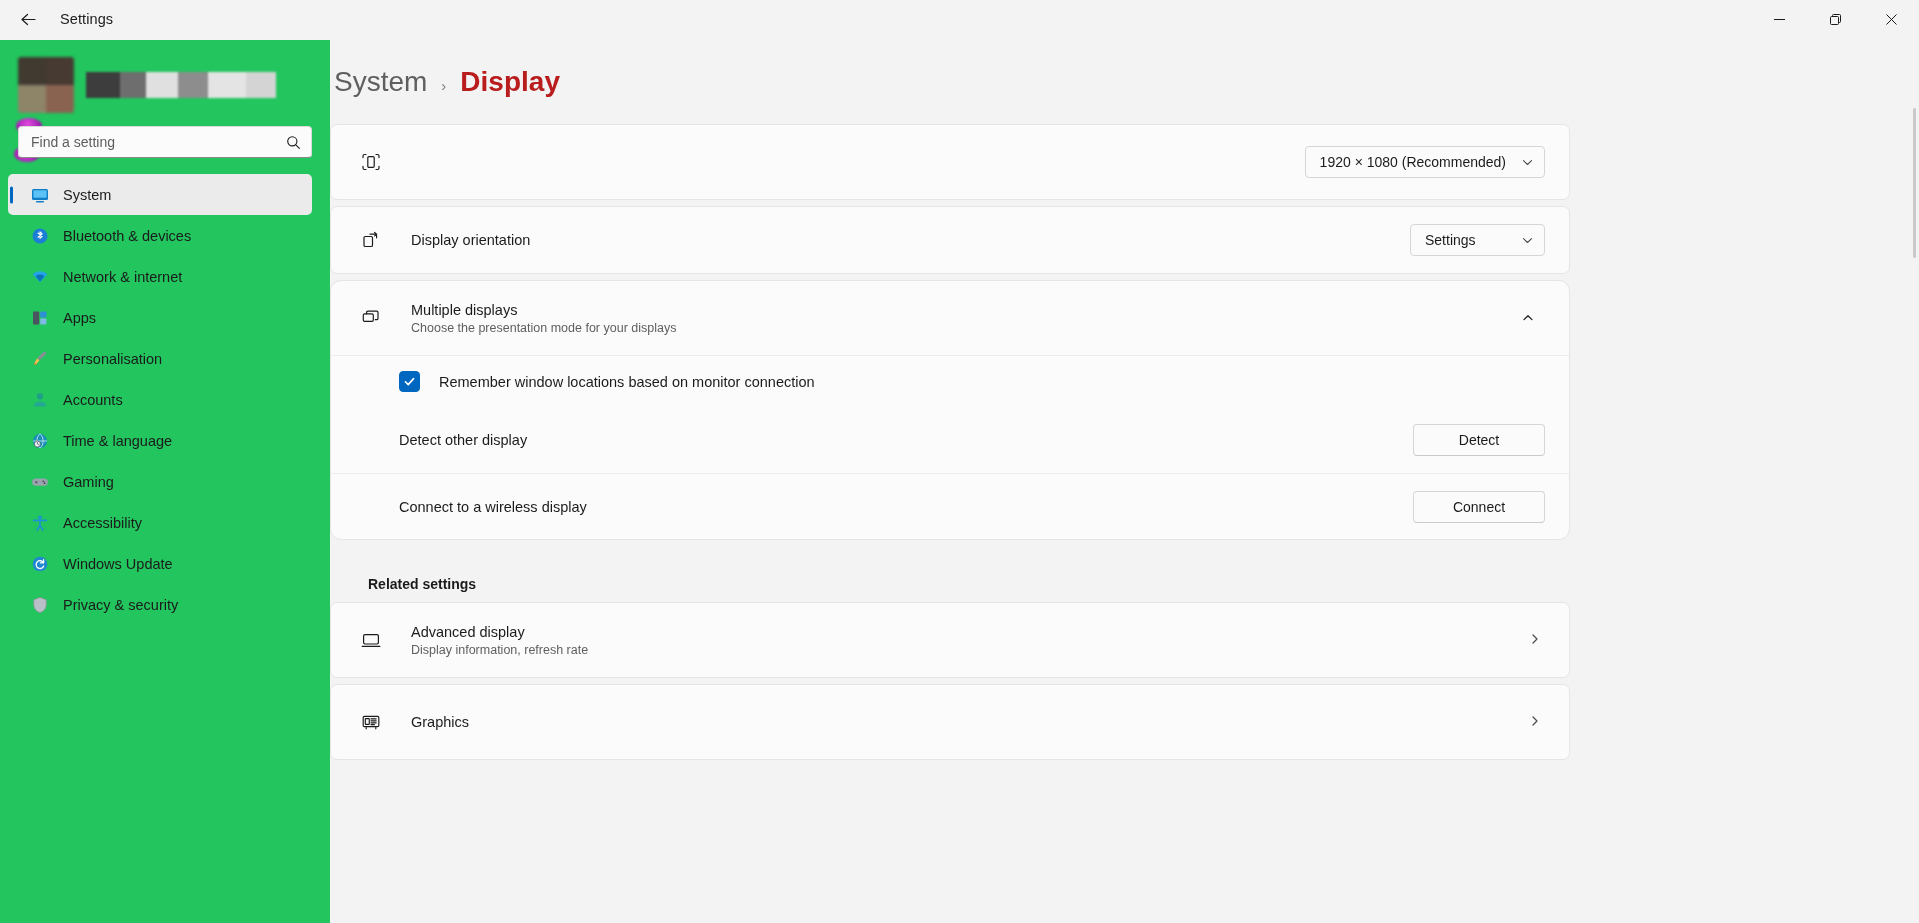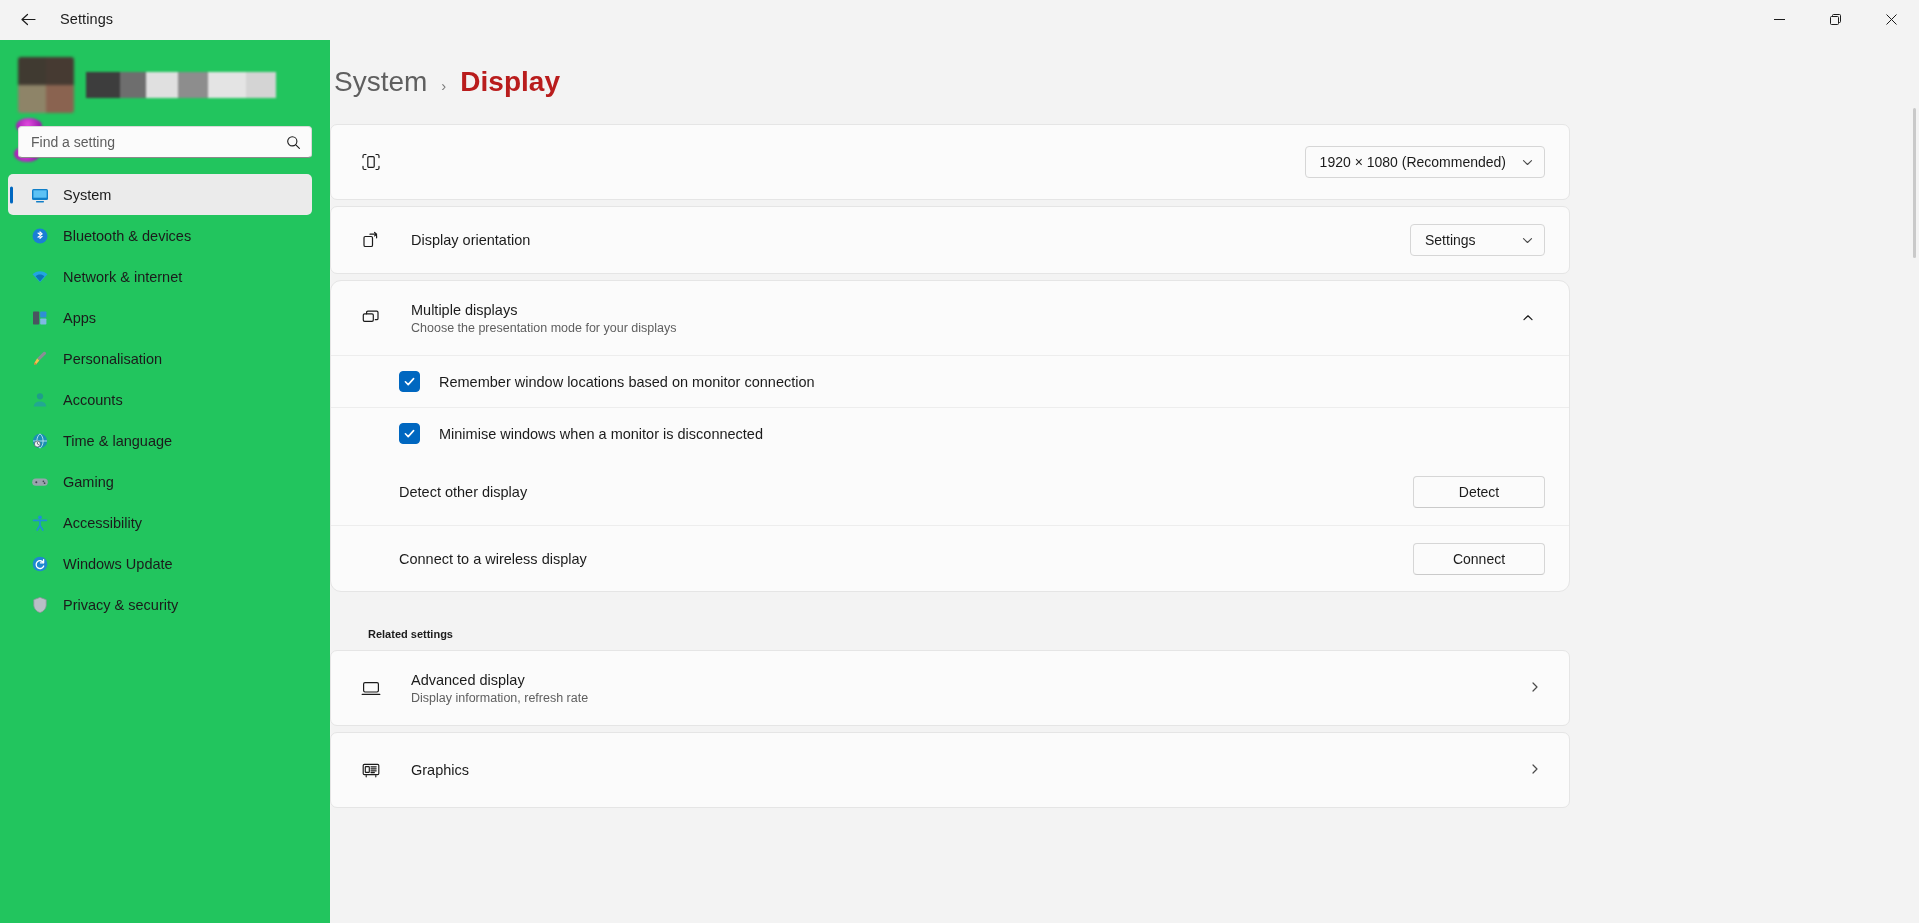--- a/index.html
+++ b/index.html
@@ -190,21 +190,21 @@
   }
   .cbx {
     width: 21px; height: 21px; border-radius: 4px;
     background: #0067c0; border: 1px solid #0067c0;
     display: flex; align-items: center; justify-content: center;
     margin-right: 19px; cursor: pointer; flex: 0 0 21px;
   }
   .cbx-label { font-size: 14.5px; color: #1b1b1b; cursor: pointer; }
 
   .section-head {
-    font-size: 11px; font-weight: 600; color: #1b1b1b;
+    font-size: 14px; font-weight: 600; color: #1b1b1b;
     margin: 36px 0 10px 2px;
     padding-left: 36px;
   }
   .link-row { cursor: pointer; }
   .chev-right { color: #5a5a5a; margin-right: 4px; }
 
   .scroll-hint {
     position: absolute; right: 3px; top: 70px; width: 3px; height: 150px;
     background: #c9c9c9; border-radius: 2px;
   }
@@ -460,28 +460,20 @@
 
     <div class="subrow">
       <span class="cbx">
         <svg width="13" height="13" viewBox="0 0 13 13" fill="none" stroke="#ffffff" stroke-width="1.6">
           <path d="M2.4 6.8l2.8 2.8 5.4-6" stroke-linecap="round" stroke-linejoin="round"></path>
         </svg>
       </span>
       <span class="cbx-label">Remember window locations based on monitor connection</span>
     </div>
 
-    <div class="subrow">
-      <span class="cbx">
-        <svg width="13" height="13" viewBox="0 0 13 13" fill="none" stroke="#ffffff" stroke-width="1.6">
-          <path d="M2.4 6.8l2.8 2.8 5.4-6" stroke-linecap="round" stroke-linejoin="round"></path>
-        </svg>
-      </span>
-      <span class="cbx-label">Minimise windows when a monitor is disconnected</span>
-    </div>
 
     <div class="row" style="padding-left:68px">
       <span class="row-title">Detect other display</span>
       <span class="row-spacer"></span>
       <div class="pill-btn">
         <span>Detect</span>
       </div>
     </div>
 
     <div class="row" style="padding-left:68px">

